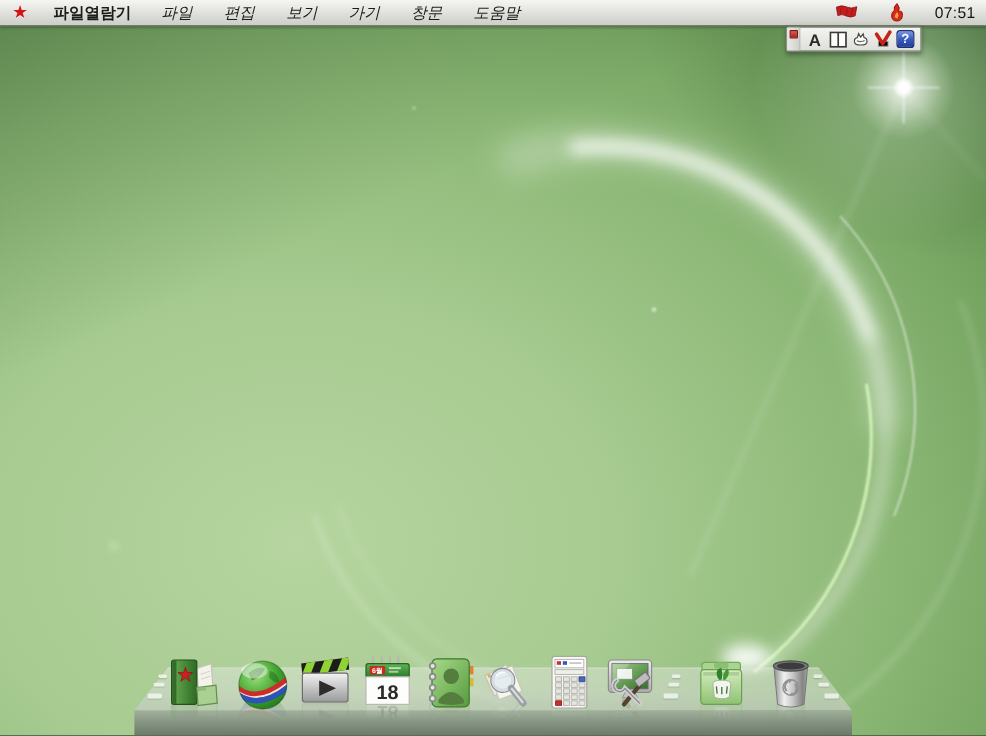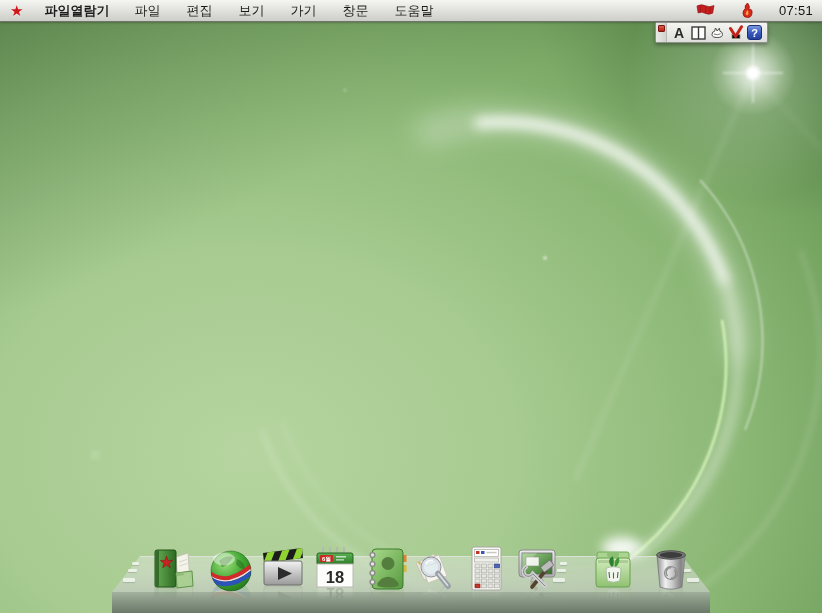--- a/index.html
+++ b/index.html
@@ -27,21 +27,21 @@
   .menubar {
     position:absolute; left:0; top:0; width:822px; height:22px; z-index:5;
     display:flex; align-items:center;
     background:linear-gradient(180deg,#f5f5f2 0%,#e3e3df 45%,#cdcec8 100%);
     border-bottom:1px solid #70756b;
     box-shadow:0 1px 2px rgba(0,0,0,.25);
     font-size:13px; color:#1b1b1b;
   }
   .menubar .star { color:#cf1717; font-size:15px; padding:0 9px 0 10px; line-height:22px; text-shadow:0 1px 0 rgba(255,255,255,.5); }
   .menubar .appname { font-weight:bold; padding:0 12px;font-family:Liberation Mono, monospace; }
-  .menubar .mitem { padding:0 13px; }
+  .menubar .mitem { padding:0 13px;font-style:italic; }
   .mright { margin-left:auto; display:flex; align-items:center; gap:25px; padding-right:9px; }
   .clock { font-size:13px; color:#141414; letter-spacing:.3px; }
 
   
   .imtoolbar {
     position:absolute; left:655px; top:22px; width:113px; height:21px; z-index:6;
     background:linear-gradient(180deg,#f4f4f1,#dededa);
     border:1px solid #8f8f8b; border-radius:2px;
     box-shadow:0 2px 4px rgba(0,0,0,.35);
     display:flex; align-items:center;
@@ -70,21 +70,21 @@
     position:absolute; left:0; top:0; width:598px; height:36px;
     clip-path:polygon(28px 0, 570px 0, 598px 36px, 0 36px);
     background:linear-gradient(180deg, rgba(232,236,229,.42) 0%, rgba(214,220,211,.58) 55%, rgba(196,203,194,.72) 100%);
     border-top:1px solid rgba(255,255,255,.45);
   }
   .shelf-front {
     position:absolute; left:0; top:36px; width:598px; height:21px;
     background:linear-gradient(180deg, rgba(162,174,159,.92) 0%, rgba(133,146,131,.93) 45%, rgba(104,117,103,.95) 100%);
   }
   .dash { position:absolute; background:rgba(250,252,248,.72); border-radius:1px; box-shadow:0 1px 1px rgba(0,0,0,.15); }
-  .dock-icons { position:absolute; left:12px; top:-11px; width:598px; height:48px; }
+  .dock-icons { position:absolute; left:0; top:-11px; width:598px; height:48px; }
   .dicon {
     position:absolute; top:0; width:46px; height:48px;
     -webkit-box-reflect: below -15px linear-gradient(transparent 55%, rgba(0,0,0,.30));
   }
   .dicon svg { width:46px; height:48px; display:block; }
   svg text { font-family:"Liberation Sans", sans-serif; }
 </style>
 </head>
 <body>
 

